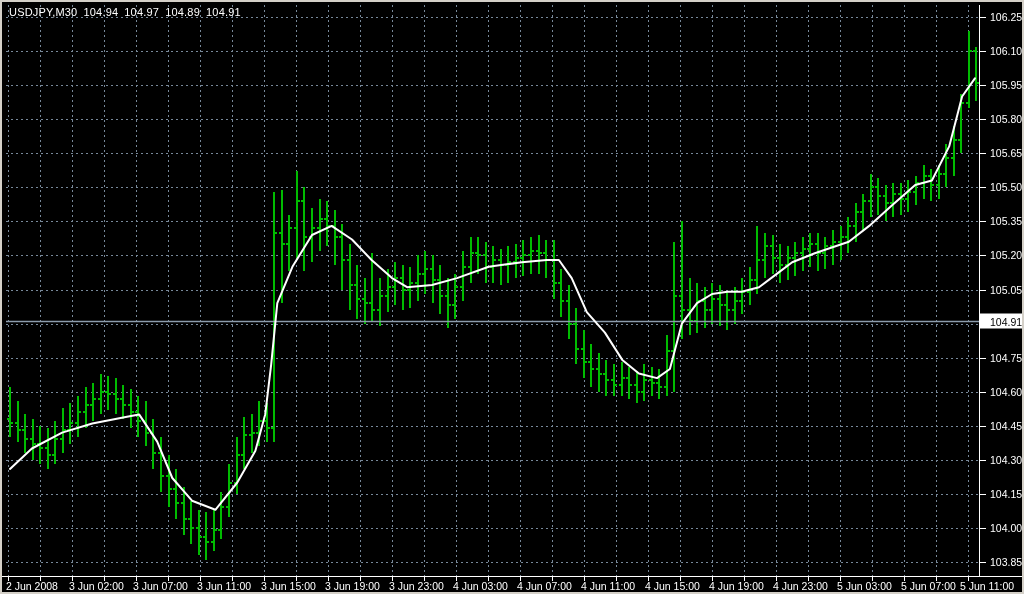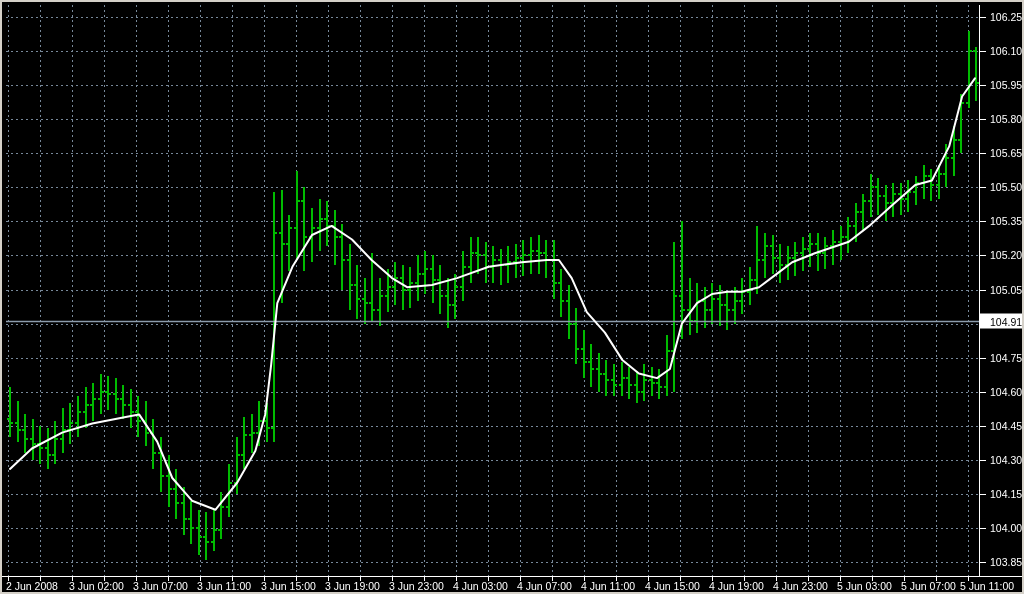--- a/index.html
+++ b/index.html
@@ -8,20 +8,21 @@
   #titlebar{position:absolute;left:7px;top:4px;z-index:5;color:#fff;font-size:11px;
             letter-spacing:0.2px;white-space:pre;}
   #titlebar span{margin-right:6px;}
   #chart-svg{position:absolute;left:0;top:0;}
   text{font-family:"Liberation Sans",sans-serif;}
 </style>
 </head>
 <body>
 
 <div id="window">
+  <div id="titlebar"><span>USDJPY,M30</span><span>104.94</span><span>104.97</span><span>104.89</span><span>104.91</span></div>
 
   <svg id="chart-svg" width="1024" height="594">
     <g id="g-grid">
         <line x1="6.5" y1="3" x2="6.5" y2="574" stroke="#778899" stroke-width="1" stroke-dasharray="2 3"></line>
         <line x1="38.5" y1="3" x2="38.5" y2="574" stroke="#778899" stroke-width="1" stroke-dasharray="2 3"></line>
         <line x1="70.5" y1="3" x2="70.5" y2="574" stroke="#778899" stroke-width="1" stroke-dasharray="2 3"></line>
         <line x1="102.5" y1="3" x2="102.5" y2="574" stroke="#778899" stroke-width="1" stroke-dasharray="2 3"></line>
         <line x1="134.5" y1="3" x2="134.5" y2="574" stroke="#778899" stroke-width="1" stroke-dasharray="2 3"></line>
         <line x1="166.5" y1="3" x2="166.5" y2="574" stroke="#778899" stroke-width="1" stroke-dasharray="2 3"></line>
         <line x1="198.5" y1="3" x2="198.5" y2="574" stroke="#778899" stroke-width="1" stroke-dasharray="2 3"></line>

